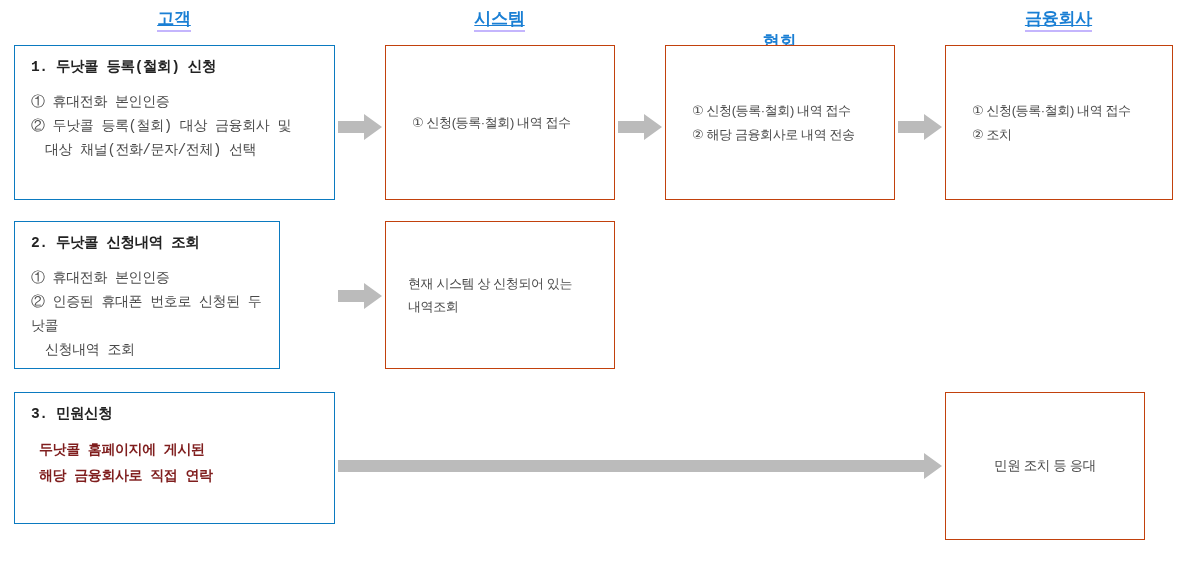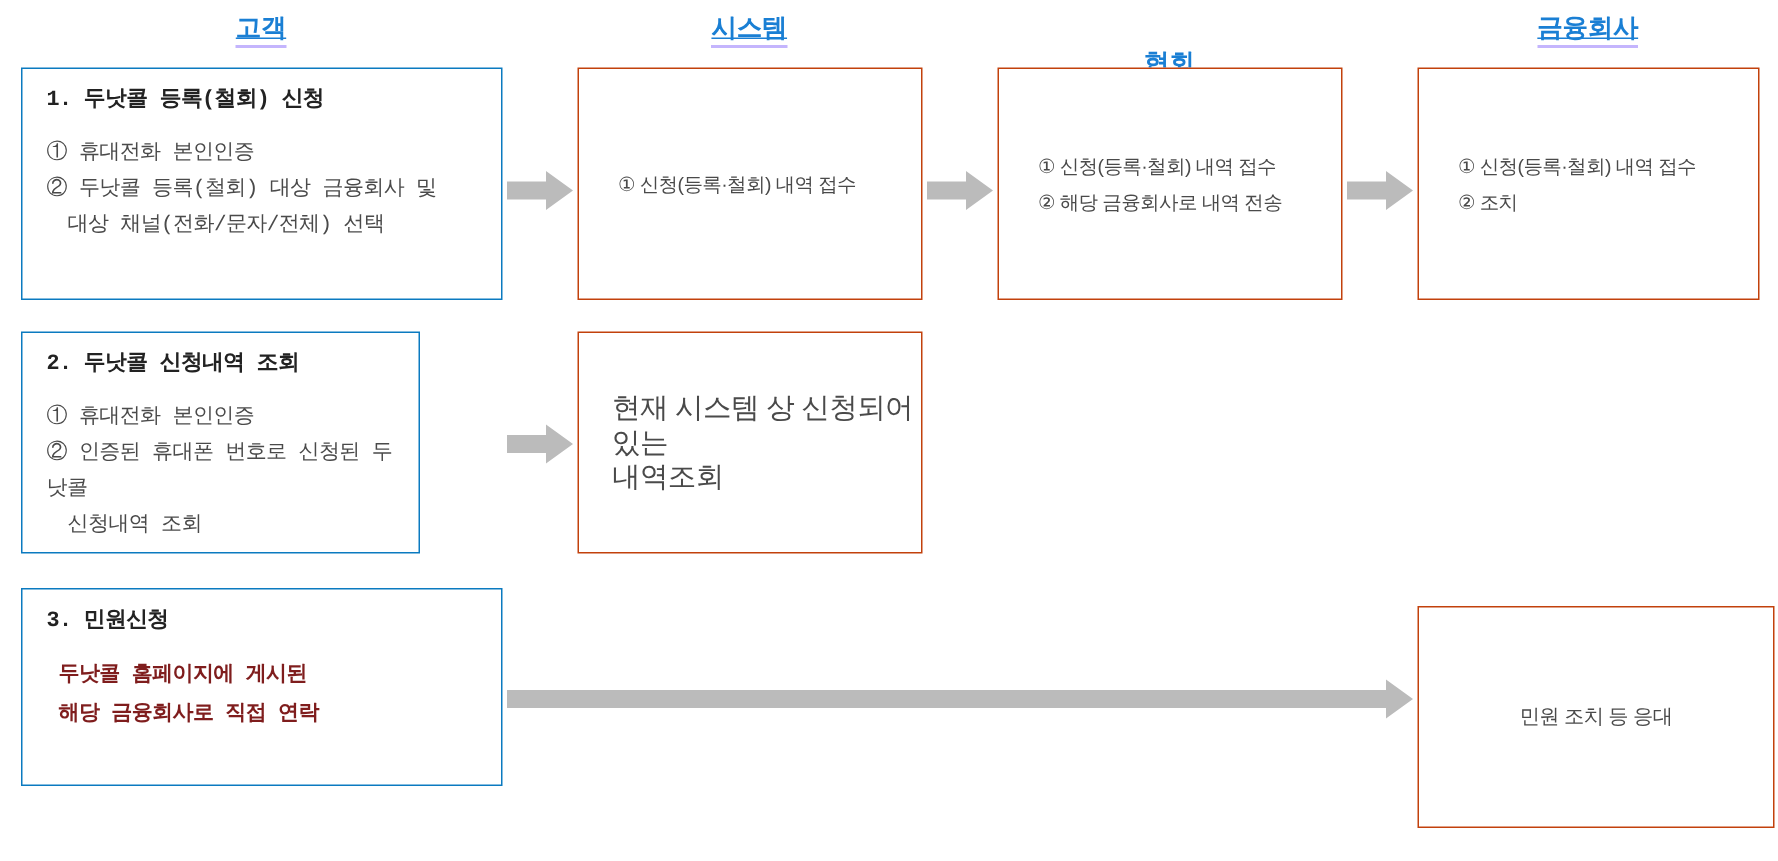--- a/index.html
+++ b/index.html
@@ -72,21 +72,21 @@
     font-size:13.5px;
     color:#4a4a4a;
     letter-spacing:-0.4px;
   }
   .gbox-mid-left{
     position:absolute;
     left:0;right:0;top:0;bottom:0;
     display:flex;align-items:center;
     padding-left:22px;
     box-sizing:border-box;
-    font-size:19px;
+    font-size:13px;
     color:#4a4a4a;
     letter-spacing:-0.4px;
     line-height:23px;
   }
   .gbox-mid-left2{
     position:absolute;
     left:0;right:0;top:0;bottom:0;
     display:flex;align-items:center;
     padding-left:26px;
     box-sizing:border-box;
@@ -202,19 +202,19 @@
       <span class="li">해당 금융회사로 직접 연락</span>
     </div>
   </div>
 
   <div class="arrow" style="left:338px;top:451px;">
     <svg width="604" height="30" viewBox="0 0 604 30" aria-hidden="true">
       <polygon points="0,9 586,9 586,2 604,15 586,28 586,21 0,21" fill="#bbbbbb"></polygon>
     </svg>
   </div>
 
-  <div class="box gray" style="left:945px;top:404px;width:238px;height:148px;text-decoration:underline;">
+  <div class="box gray" style="left:945px;top:392px;width:200px;height:148px;text-decoration:underline;">
     <div class="gbox-center">
       <span>민원 조치 등 응대</span>
     </div>
   </div>
 
 </div>
 
 </body></html>

